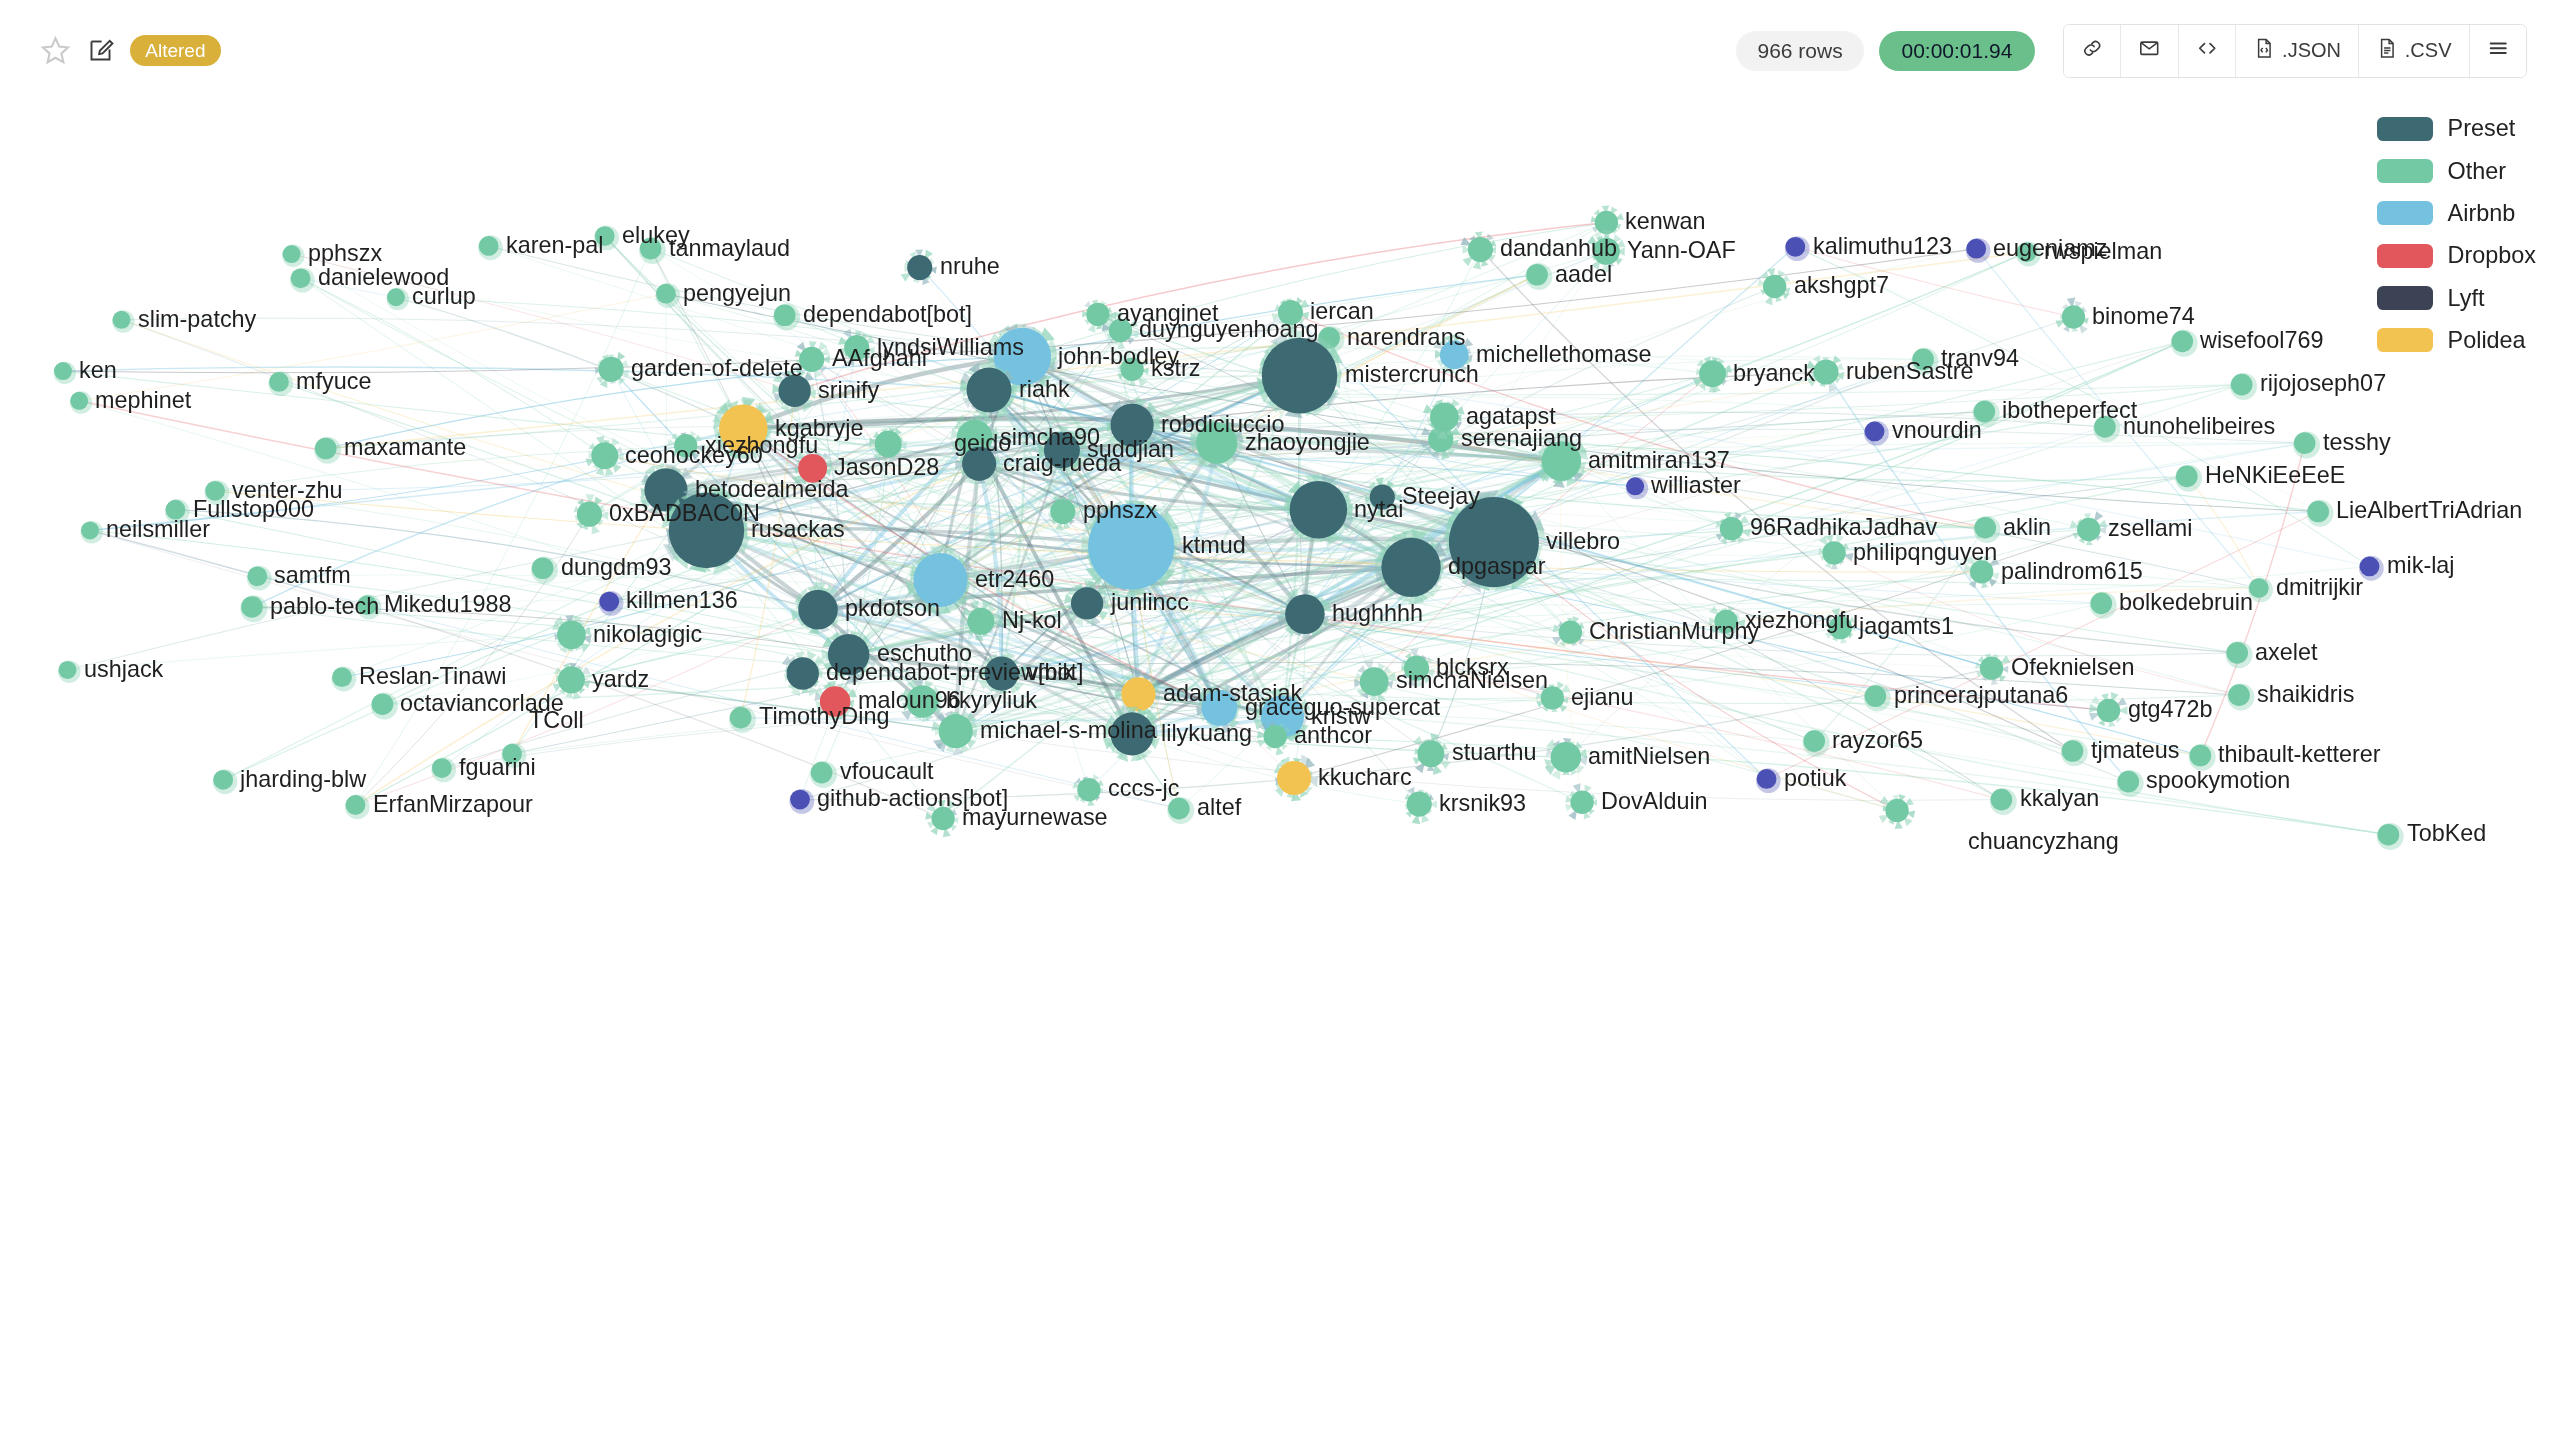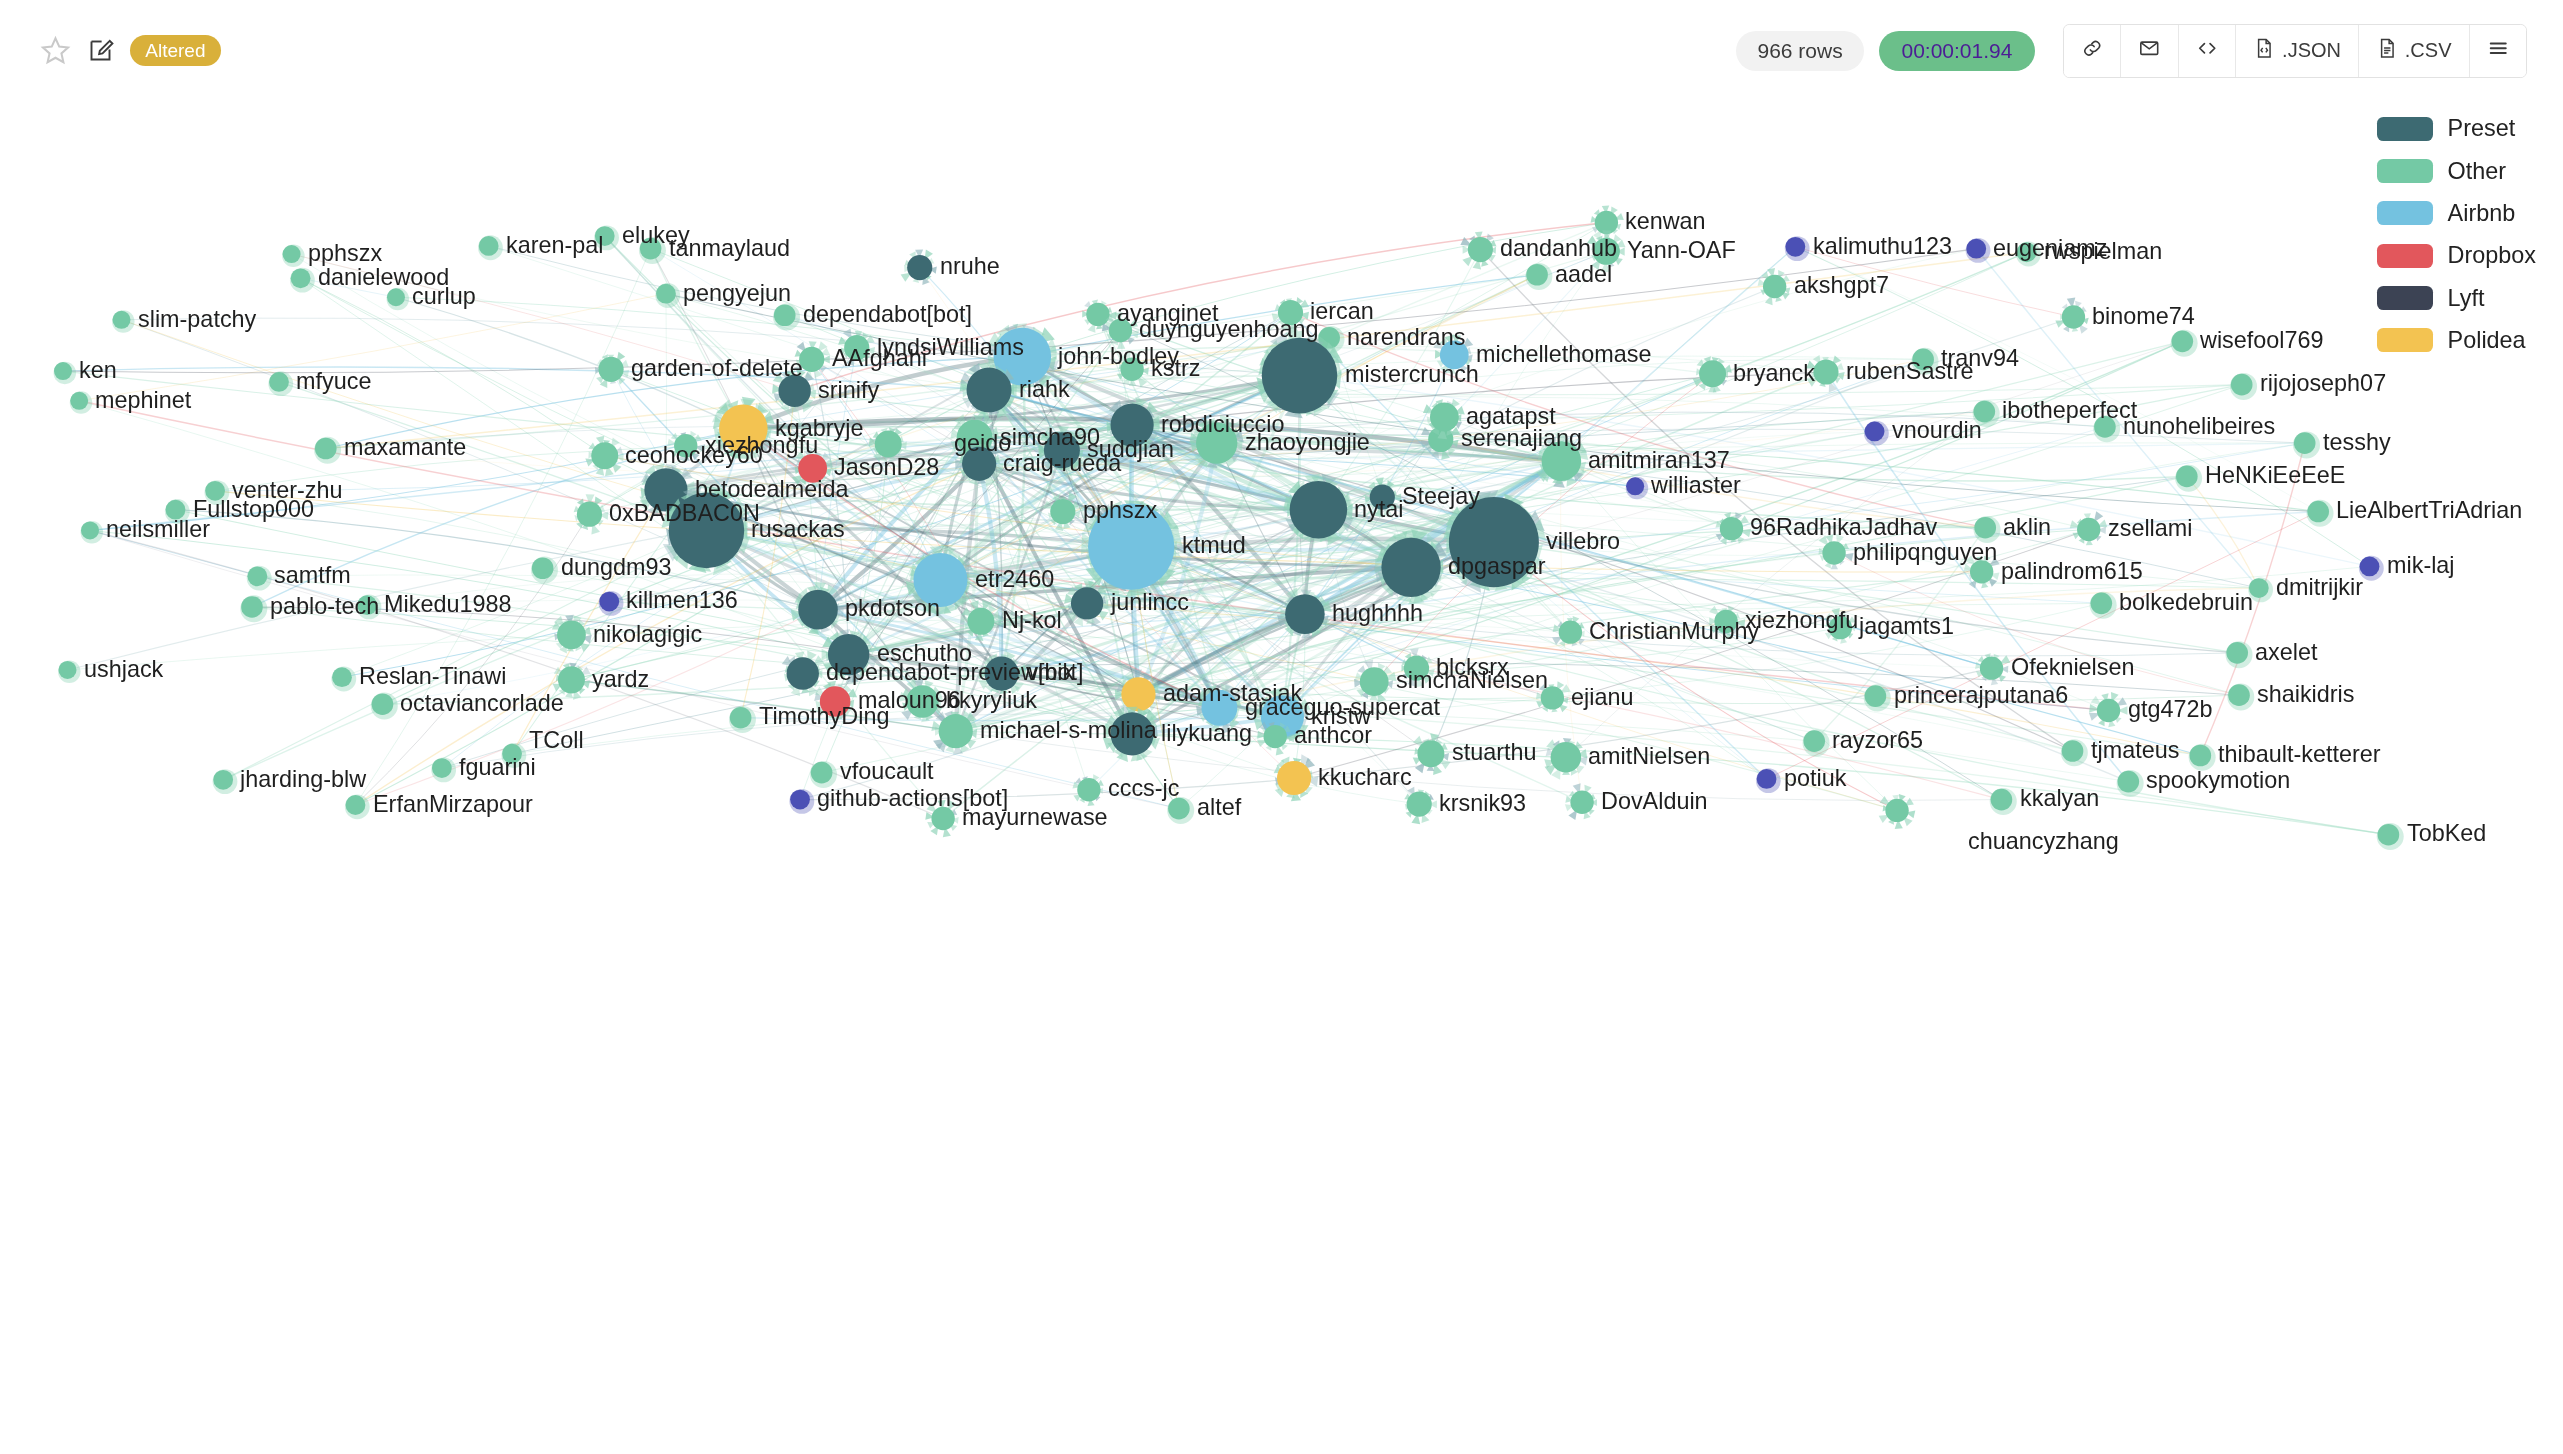--- a/index.html
+++ b/index.html
@@ -32,21 +32,21 @@
     line-height: 1;
   }
   #header-right {
     margin-left: auto; display: flex; align-items: center; gap: 15.3px;
   }
   #rows-badge {
     background: #f2f2f2; color: #3b3b3b; font-size: 21px;
     padding: 8px 21px; border-radius: 20px; white-space: nowrap;
   }
   #timer-badge {
-    background: #6bbf8a; color: #4c1d95; font-size: 21px;
+    background: #6bbf8a; color: #0f172a; font-size: 21px;
     padding: 8px 22.5px; border-radius: 20px; white-space: nowrap;
   }
   #btn-group {
     display: flex; align-items: stretch; border: 0.9px solid #e2e2e2;
     border-radius: 6.3px; overflow: hidden; height: 54px; margin-left: 12.6px;
   }
   .gbtn {
     display: flex; align-items: center; justify-content: center; gap: 6.3px;
     padding: 0 17px; border-right: 0.9px solid #e8e8e8; cursor: pointer;
     color: #3b3b3b; font-size: 20px; background: #fff; white-space: nowrap;
@@ -2083,21 +2083,21 @@
         <div class="nlabel" style="left: 1311px; top: 616px;">kristw</div>
         <div class="nlabel" style="left: 1571px; top: 597px;">ejianu</div>
         <div class="nlabel" style="left: 400px; top: 603px;">octaviancorlade</div>
         <div class="nlabel" style="left: 759px; top: 616px;">TimothyDing</div>
         <div class="nlabel" style="left: 2128px; top: 609px;">gtg472b</div>
         <div class="nlabel" style="left: 2257px; top: 594px;">shaikidris</div>
         <div class="nlabel" style="left: 980px; top: 630px;">michael-s-molina</div>
         <div class="nlabel" style="left: 1161px; top: 633px;">lilykuang</div>
         <div class="nlabel" style="left: 1294px; top: 635px;">anthcor</div>
         <div class="nlabel" style="left: 1832px; top: 640px;">rayzor65</div>
-        <div class="nlabel" style="left: 529px; top: 640px;">TColl</div>
+        <div class="nlabel" style="left: 529px; top: 620px;">TColl</div>
         <div class="nlabel" style="left: 1452px; top: 652px;">stuarthu</div>
         <div class="nlabel" style="left: 1588px; top: 656px;">amitNielsen</div>
         <div class="nlabel" style="left: 2091px; top: 650px;">tjmateus</div>
         <div class="nlabel" style="left: 2218px; top: 654px;">thibault-ketterer</div>
         <div class="nlabel" style="left: 459px; top: 667px;">fguarini</div>
         <div class="nlabel" style="left: 840px; top: 671px;">vfoucault</div>
         <div class="nlabel" style="left: 1318px; top: 677px;">kkucharc</div>
         <div class="nlabel" style="left: 1784px; top: 678px;">potiuk</div>
         <div class="nlabel" style="left: 240px; top: 679px;">jharding-blw</div>
         <div class="nlabel" style="left: 1108px; top: 688px;">cccs-jc</div>

